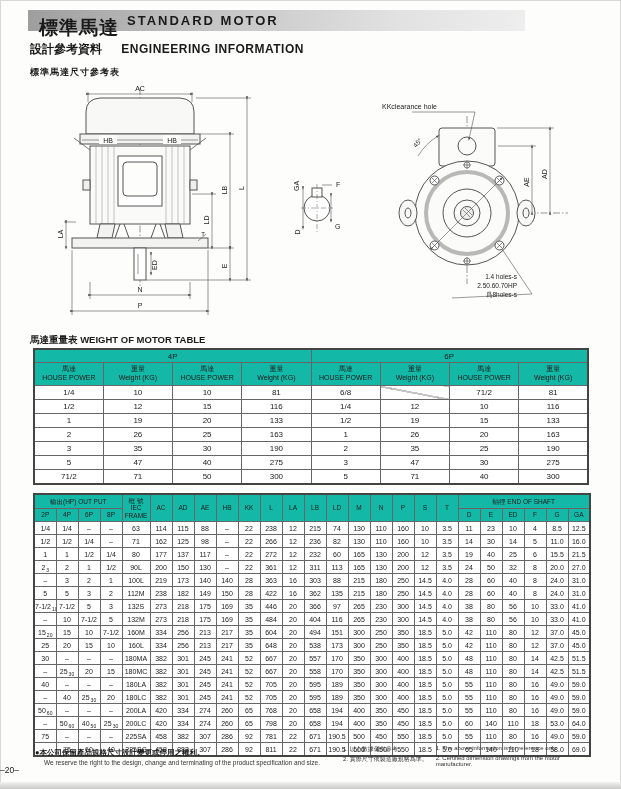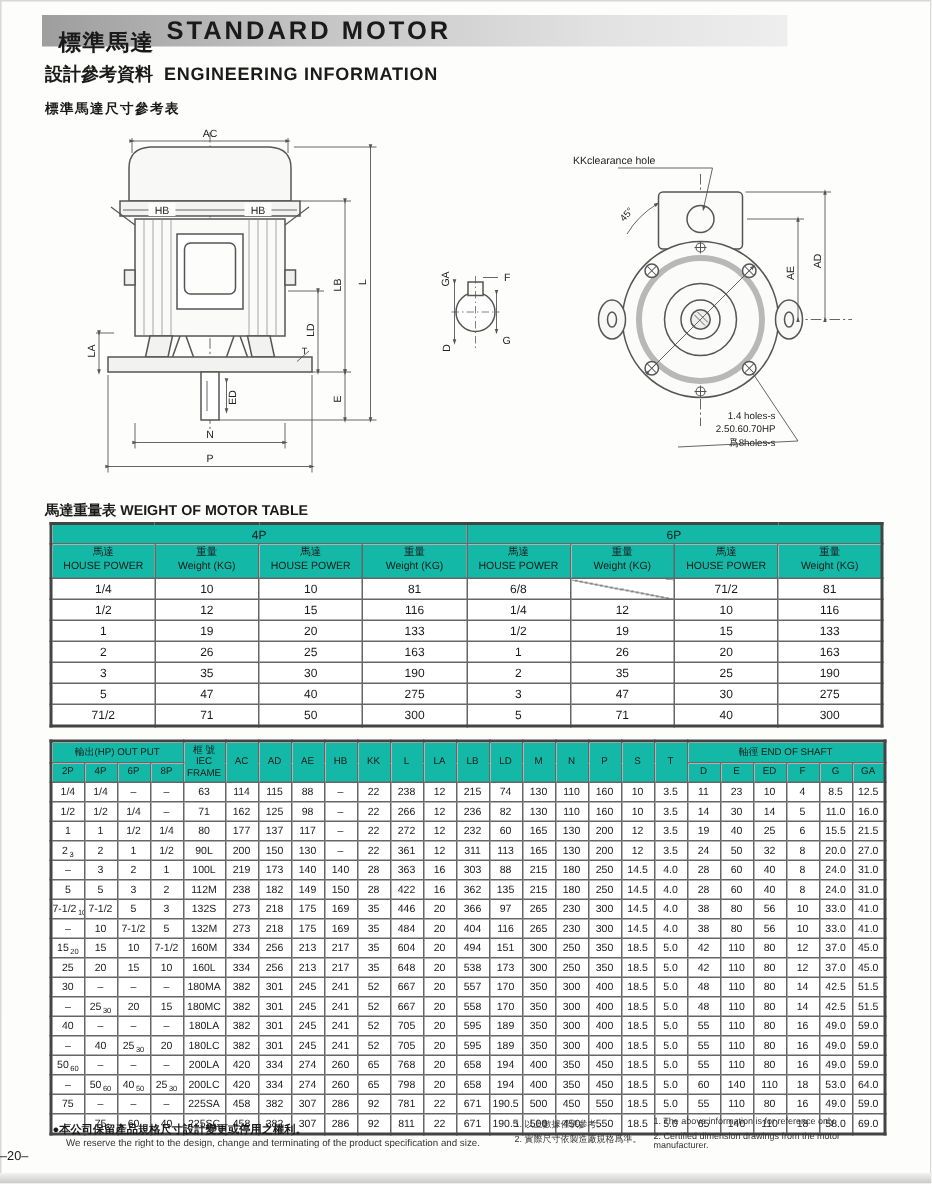--- a/index.html
+++ b/index.html
@@ -4,24 +4,24 @@
 <style>
   html,body{margin:0;padding:0;background:#ffffff;}
   .page{position:relative;width:621px;height:789px;background:#fdfdfc;overflow:hidden;
         font-family:"Liberation Sans",sans-serif;color:#1a1a1a;
         box-shadow:inset 0 0 0 1px #d8d8d5;}
   .scan-bottom{position:absolute;left:0;right:0;bottom:0;height:7px;
         background:linear-gradient(#f2f2f0,#c9c9c7);}
   .title-bar{position:absolute;left:28px;top:10px;width:497px;height:21px;
         background:linear-gradient(90deg,#9e9e9e 0%,#c3c3c3 35%,#e2e2e2 75%,#eeeeee 100%);
         display:flex;align-items:center;padding-left:11px;box-sizing:border-box;}
-  .title-bar .zh{font-size:15px;font-weight:bold;letter-spacing:1px;margin-top:15px;}
-  .title-bar .en{font-size:17px;font-weight:bold;letter-spacing:2px;margin-left:8px;}
+  .title-bar .zh{font-size:19px;font-weight:bold;letter-spacing:1px;margin-top:15px;}
+  .title-bar .en{font-size:13px;font-weight:bold;letter-spacing:2px;margin-left:8px;}
   .subtitle{position:absolute;left:30px;top:41px;font-size:12px;font-weight:bold;}
-  .subtitle .en{letter-spacing:0.5px;margin-left:4px;}
+  .subtitle .en{letter-spacing:0.5px;margin-left:16px;}
   .caption{position:absolute;left:30px;top:66px;font-size:9px;font-weight:bold;letter-spacing:1px;}
   svg.diagrams{position:absolute;left:20px;top:82px;}
   svg text{font-family:"Liberation Sans",sans-serif;fill:#222;}
   .weight-title{position:absolute;left:30px;top:334px;font-size:9.5px;font-weight:bold;}
   table{border-collapse:collapse;table-layout:fixed;position:absolute;background:#fff;}
   th,td{border:1px solid #666;text-align:center;padding:0;white-space:nowrap;overflow:hidden;}
   thead th{background:#14b8a6;font-weight:normal;}
   table.weight{left:33px;top:348px;width:556px;font-size:8px;border:2px solid #444;}
   table.weight thead tr.grp th{height:12px;font-size:8px;}
   table.weight thead tr.cols th{height:22px;font-size:7px;line-height:1.25;}

